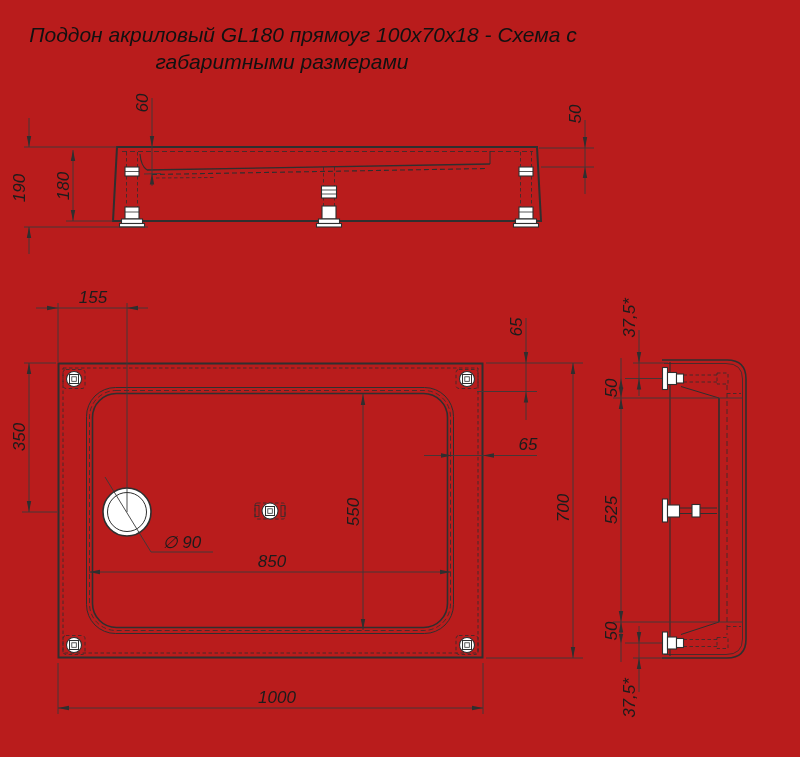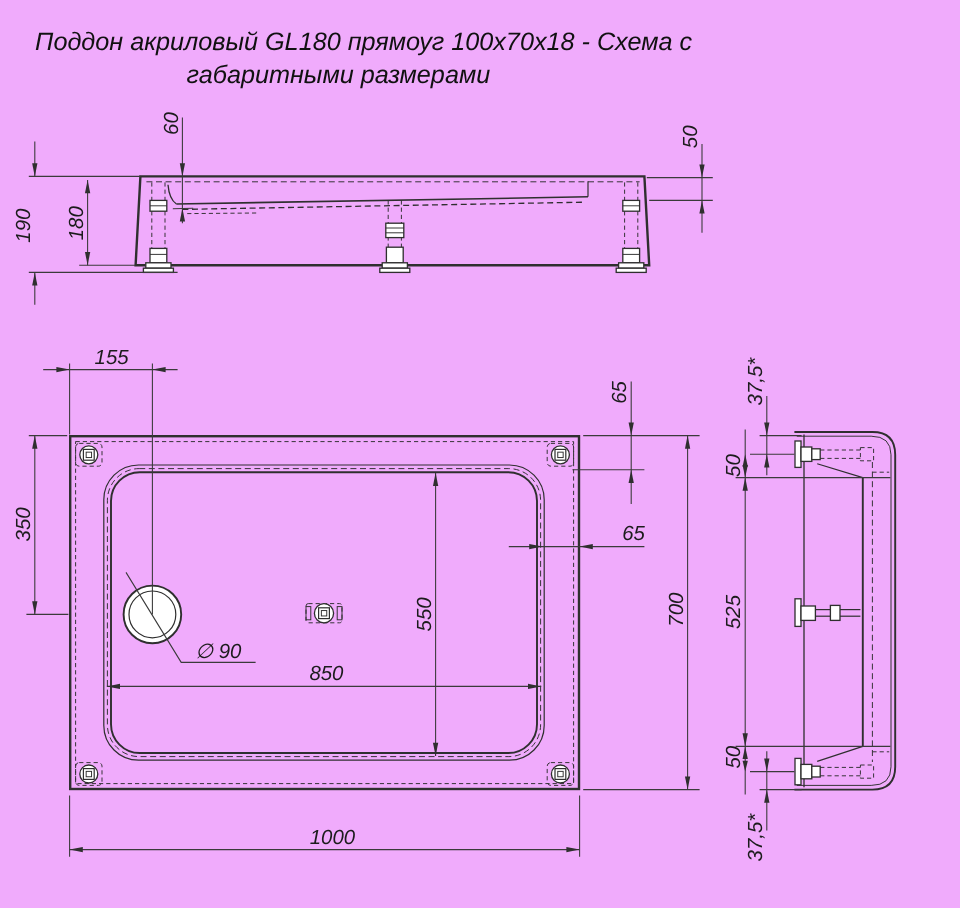--- a/index.html
+++ b/index.html
@@ -1,16 +1,16 @@
 <!DOCTYPE html>
 <html><head>
 <meta charset="utf-8">
 <style>
   html,body{margin:0;padding:0;background:#fff;}
-  .page{position:relative;width:800px;height:757px;background:#f0abfc;overflow:hidden;
+  .page{position:relative;width:800px;height:757px;background:#b91c1c;overflow:hidden;
         font-family:"Liberation Sans",sans-serif;}
   svg{position:absolute;left:0;top:0;}
   .ln{stroke:#2f2f2f;fill:none;stroke-width:1;stroke-linecap:butt;}
   .w2{stroke-width:2;}
   .w16{stroke-width:1.6;}
   .w13{stroke-width:1.3;}
   .w11{stroke-width:1.1;}
   .thin{stroke-width:0.8;}
   .dsh{stroke-dasharray:5,3;}
   .dsh2{stroke-dasharray:3.5,2.5;}

